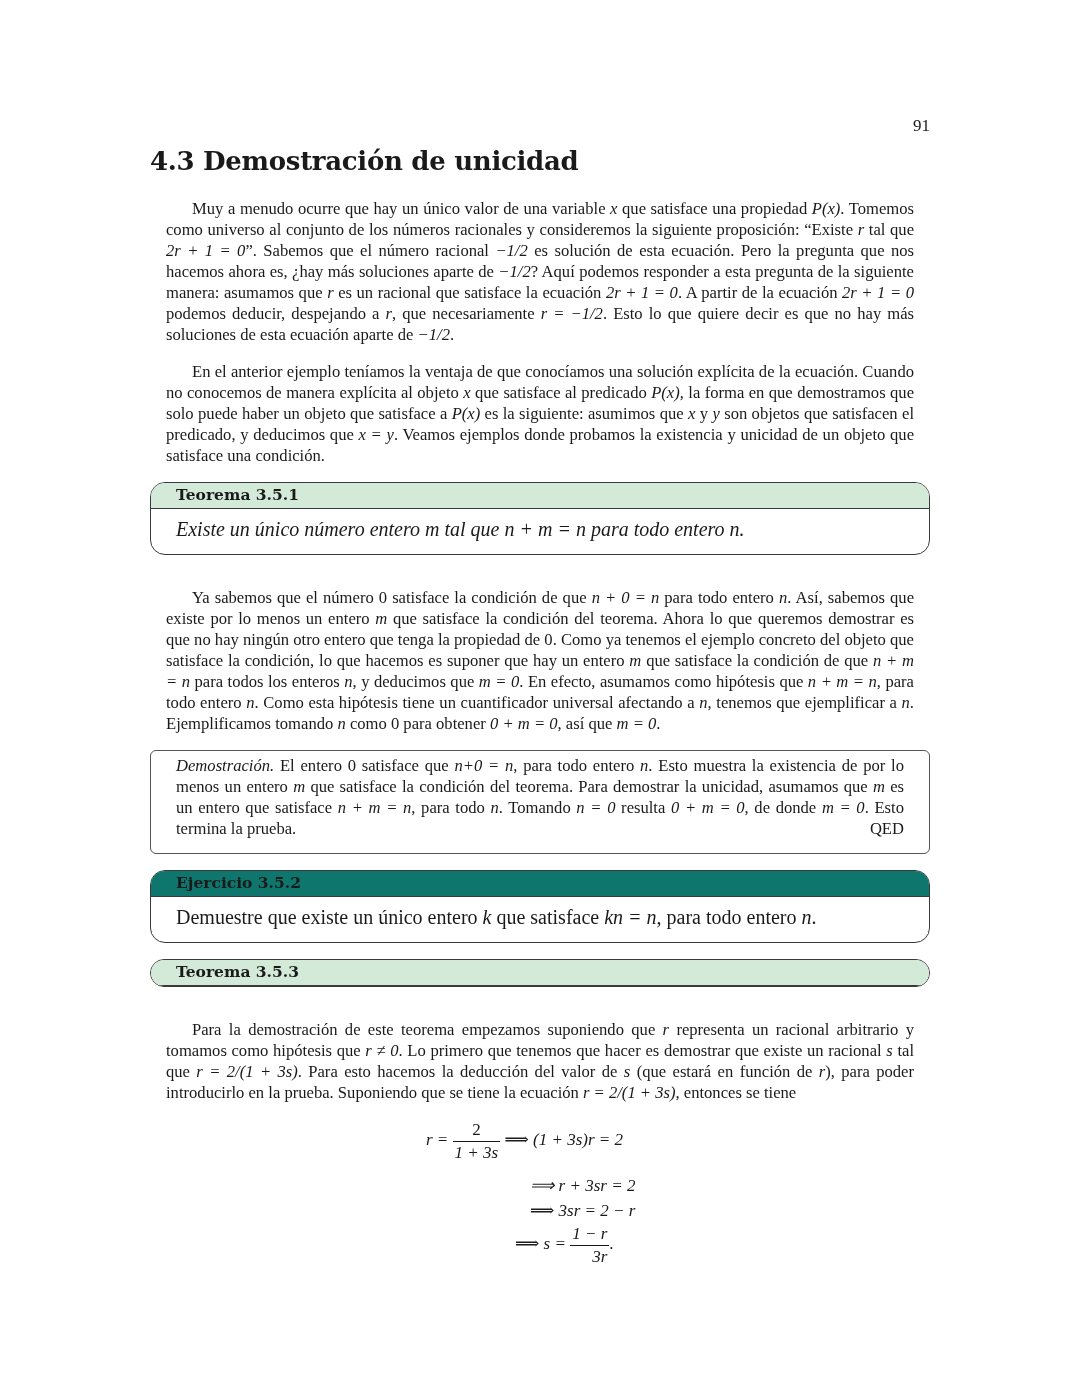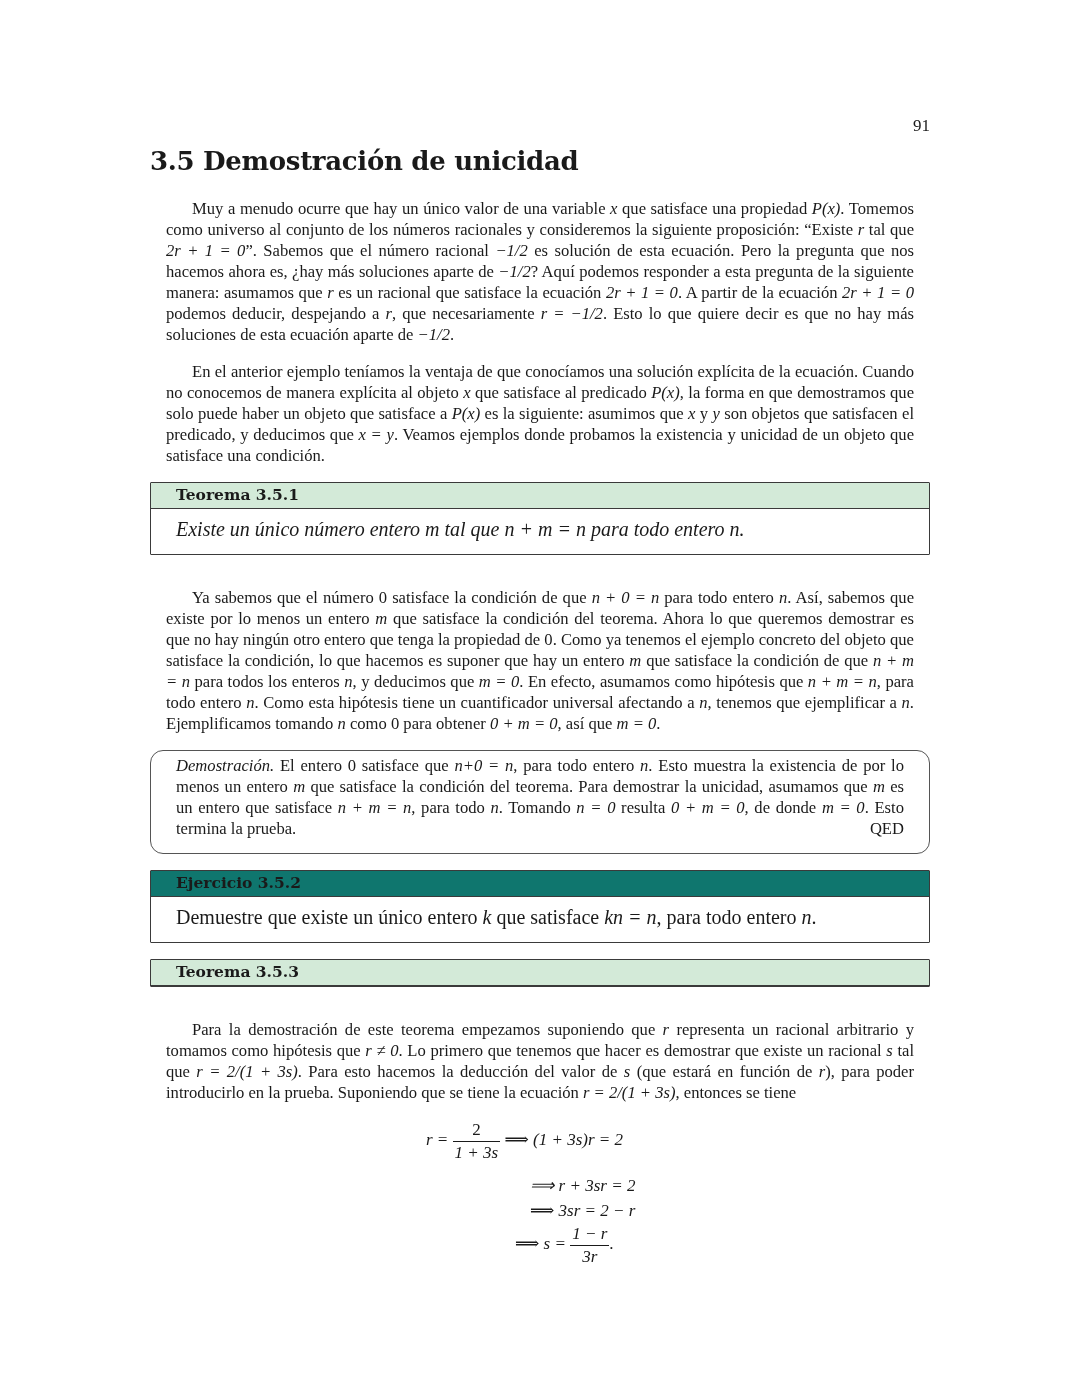--- a/index.html
+++ b/index.html
@@ -21,64 +21,64 @@
     font-family: "DejaVu Serif", "Liberation Serif", serif;
     letter-spacing: -0.3px;
   }
   p.para {
     margin: 16px;
     font-size: 16.6px; line-height: 21px;
     text-align: justify; text-indent: 26px;
   }
   i.m { font-style: italic; }
   .box {
-    border: 1.6px solid #3a3a3a; border-radius: 1px;
+    border: 1.6px solid #3a3a3a; border-radius: 15px;
     overflow: hidden; margin: 6px 0 0 0;
   }
   .box-head {
     padding: 1px 25px 2px 25px;
     font-weight: bold; font-size: 16.6px; line-height: 22px;
     border-bottom: 1.6px solid #3a3a3a;
     font-family: "DejaVu Serif", "Liberation Serif", serif;
     font-size: 15.5px;
   }
   .box-head.green { background: #d3ead8; }
   .box-head.peach { background: #0f766e; }
   .box-body {
     padding: 10px 25px 14px 25px;
     font-size: 20px; line-height: 21px;
     text-align: justify;
   }
   .box-body.italic { font-style: italic; }
   .proof-box {
-    border: 1.4px solid #555; border-radius: 13px;
+    border: 1.4px solid #555; border-radius: 6px;
     padding: 4px 25px 14px 25px;
     margin: 6px 0 0 0;
     font-size: 16.6px; line-height: 21px;
     text-align: justify;
   }
   .qed { float: right; }
   .gap-after-box { height: 16px; }
   .gap-small { height: 10px; }
   .math-block {
     margin: 10px 0 0 0; position: relative; height: 150px;
     font-size: 17px;
   }
   .eq-row { position: absolute; white-space: nowrap; }
   .frac { display: inline-block; vertical-align: middle; text-align: center; }
   .frac .num { display: block; padding: 0 2px; border-bottom: 1px solid #1a1a1a; line-height: 22px; }
-  .frac .den { display: block; padding: 0 2px; line-height: 22px; }
+  .frac .den { display: block; padding: 0 2px; line-height: 22px; text-align: right; }
 </style>
 </head>
 <body>
 
 <div class="page-number">91</div>
 
 <div class="content">
-  <h2 class="section-title">3.5 Demostración de unicidad</h2>
+  <h2 class="section-title">4.3 Demostración de unicidad</h2>
 
   <p class="para">Muy a menudo ocurre que hay un único valor de una variable <i class="m">x</i> que satisface una propiedad <i class="m">P(x)</i>. Tomemos como universo al conjunto de los números racionales y consideremos la siguiente proposición: “Existe <i class="m">r</i> tal que <i class="m">2r + 1 = 0</i>”. Sabemos que el número racional <i class="m">−1/2</i> es solución de esta ecuación. Pero la pregunta que nos hacemos ahora es, ¿hay más soluciones aparte de <i class="m">−1/2</i>? Aquí podemos responder a esta pregunta de la siguiente manera: asumamos que <i class="m">r</i> es un racional que satisface la ecuación <i class="m">2r + 1 = 0</i>. A partir de la ecuación <i class="m">2r + 1 = 0</i> podemos deducir, despejando a <i class="m">r</i>, que necesariamente <i class="m">r = −1/2</i>. Esto lo que quiere decir es que no hay más soluciones de esta ecuación aparte de <i class="m">−1/2</i>.</p>
   <p class="para">En el anterior ejemplo teníamos la ventaja de que conocíamos una solución explícita de la ecuación. Cuando no conocemos de manera explícita al objeto <i class="m">x</i> que satisface al predicado <i class="m">P(x)</i>, la forma en que demostramos que solo puede haber un objeto que satisface a <i class="m">P(x)</i> es la siguiente: asumimos que <i class="m">x</i> y <i class="m">y</i> son objetos que satisfacen el predicado, y deducimos que <i class="m">x = y</i>. Veamos ejemplos donde probamos la existencia y unicidad de un objeto que satisface una condición.</p>
 
   <div class="box">
     <div class="box-head green">Teorema 3.5.1</div>
     <div class="box-body italic">Existe un único número entero m tal que n + m = n para todo entero n.</div>
   </div>
 
   <div class="gap-after-box"></div>

